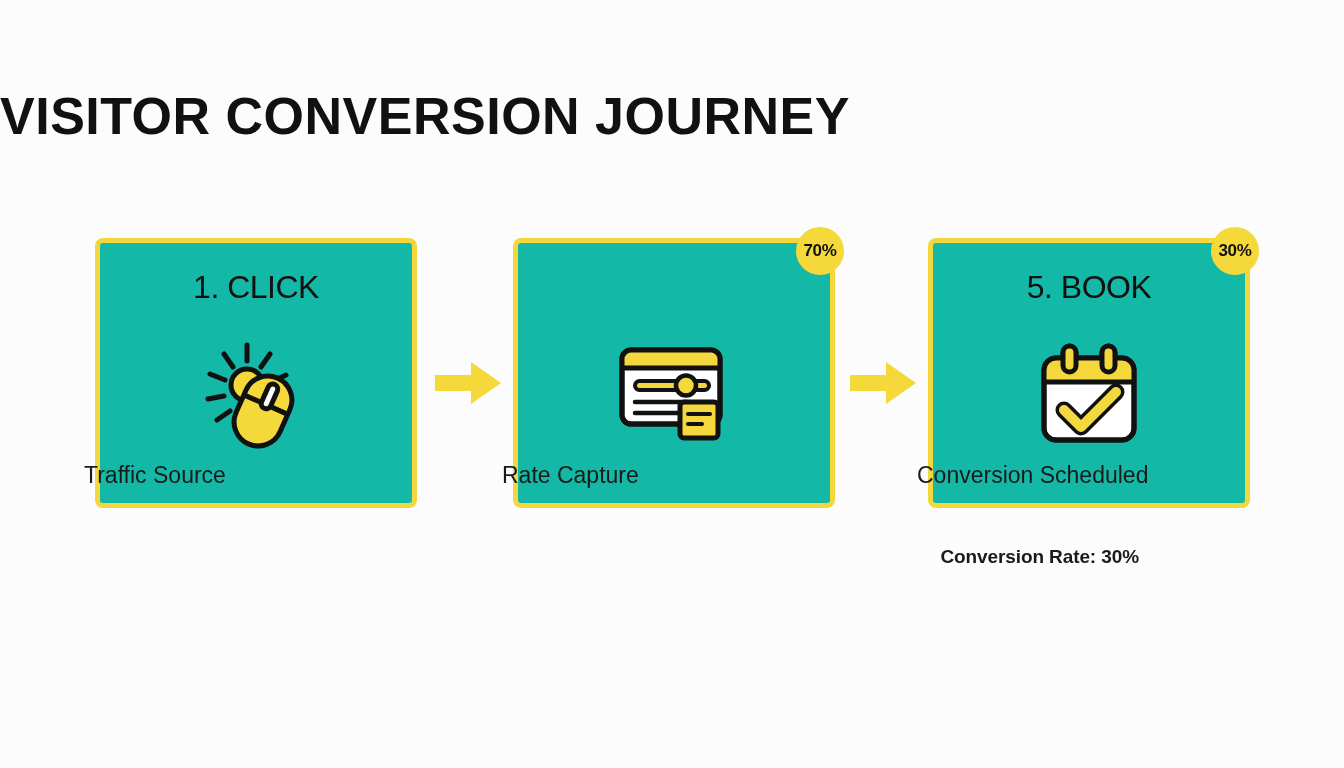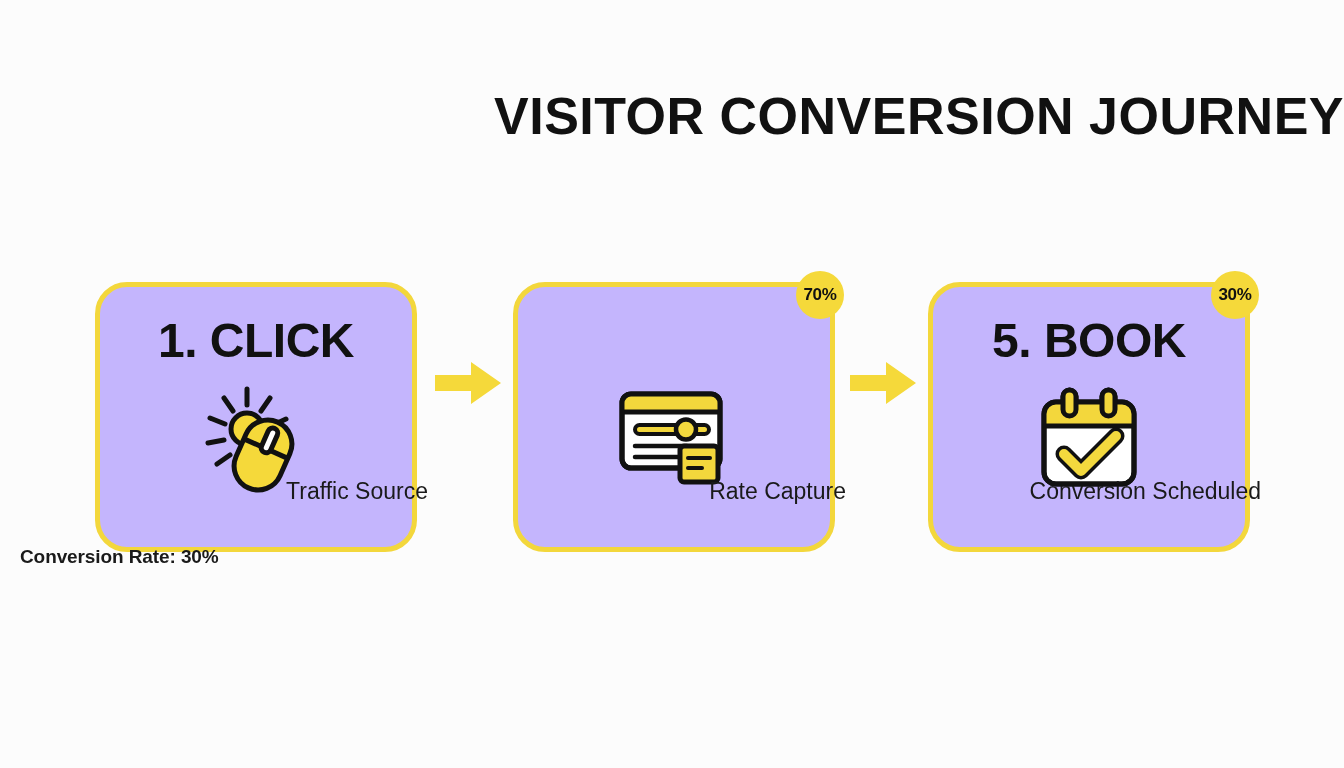--- a/index.html
+++ b/index.html
@@ -21,21 +21,21 @@
     width: 1344px;
     height: 768px;
   }
 
   
   .page-title {
     position: absolute;
     top: 86px;
     left: 0;
     width: 1344px;
-    text-align: right;
+    text-align: left;
     font-size: 52px;
     font-weight: 700;
     letter-spacing: 0.5px;
     color: #111111;
     font-family: "Liberation Sans", sans-serif;
     white-space: nowrap;
   }
 
   
   .flow-row {
@@ -46,66 +46,65 @@
     height: 270px;
   }
 
   .step-card {
     position: absolute;
     top: 0;
     width: 322px;
     height: 270px;
     box-sizing: border-box;
     border: 5px solid #f3d73c;
-    border-radius: 32px;
-    background: #c4b5fd;
-    margin-top: 44px;
+    border-radius: 8px;
+    background: #14b8a6;
   }
   .step-card.c1 { left: 0px; }
   .step-card.c2 { left: 418px; }
   .step-card.c3 { left: 833px; }
 
   .card-inner {
     position: relative;
     width: 100%;
     height: 100%;
   }
 
   .step-heading {
     position: absolute;
     top: 26px;
     left: 0;
     width: 100%;
     text-align: center;
-    font-size: 48px;
-    font-weight: 700;
+    font-size: 32px;
+    font-weight: 400;
     color: #111111;
     letter-spacing: -0.5px;
     white-space: nowrap;
   }
 
   .step-icon {
     position: absolute;
     top: 96px;
     left: 50%;
     transform: translateX(-50%);
     width: 120px;
     height: 110px;
     display: flex;
     align-items: center;
     justify-content: center;
   }
   .step-icon svg { display: block; overflow: visible; }
 
   .step-label {
     position: absolute;
-    bottom: 42px;
+    bottom: 14px;
     left: -16px;
     width: calc(100% + 32px);
-    text-align: right;
+    text-align: left;
     font-size: 23px;
     font-weight: 400;
     color: #1a1a1a;
     white-space: nowrap;
   }
 
   
   .pct-badge {
     position: absolute;
     top: -16px;
@@ -133,27 +132,26 @@
   .flow-arrow.a1 { left: 340px; }
   .flow-arrow.a2 { left: 755px; }
   .flow-arrow svg { display: block; }
 
   
   .conversion-footer {
     position: absolute;
     top: 546px;
     left: 0;
     width: 1139px;
-    text-align: left;
+    text-align: right;
     font-size: 19px;
     font-weight: 700;
     color: #1a1a1a;
     letter-spacing: -0.1px;
     white-space: nowrap;
-    padding-left: 20px;
   }
 </style>
 </head>
 <body>
 
 <div class="page">
 
   <div class="page-title">VISITOR CONVERSION JOURNEY</div>
 
   <div class="flow-row">

